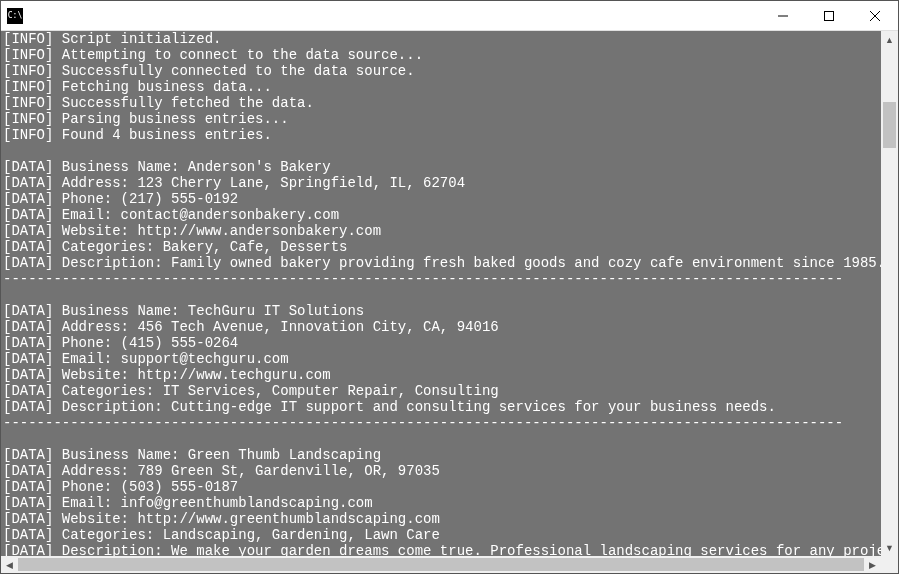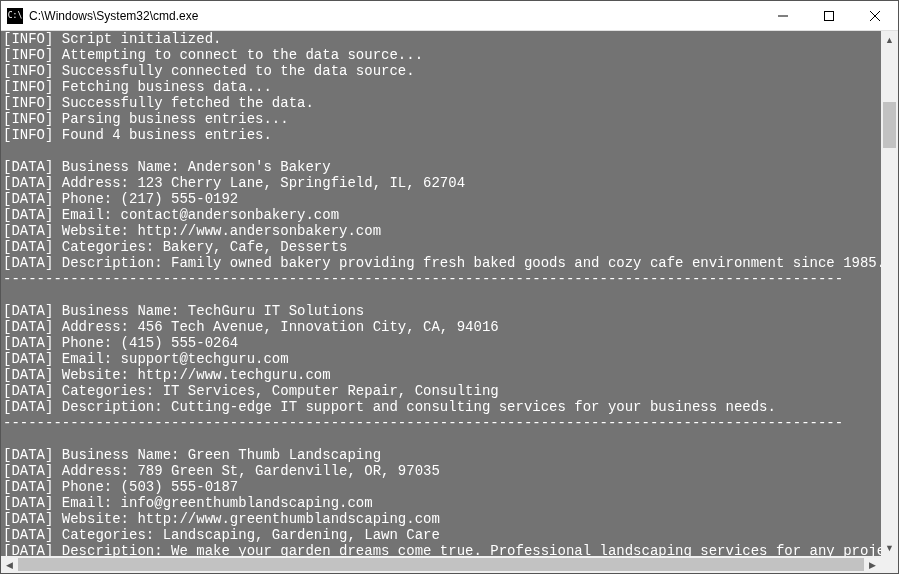--- a/index.html
+++ b/index.html
@@ -129,21 +129,20 @@
     width: 17px;
     height: 17px;
     background: #f0f0f0;
   }
 </style>
 </head>
 <body>
 
 <div class="titlebar">
   <span class="app-icon">C:\</span>
-  <span class="title-text">C:\Windows\System32\cmd.exe</span>
   <span class="spacer"></span>
   <div class="win-btn">
     <svg viewBox="0 0 10 10">
         <line x1="0" y1="5" x2="10" y2="5" stroke="currentColor" stroke-width="1"></line>
       </svg>
   </div>
   <div class="win-btn">
     <svg viewBox="0 0 10 10">
         <rect x="0.5" y="0.5" width="9" height="9" fill="none" stroke="currentColor" stroke-width="1"></rect>
       </svg>

